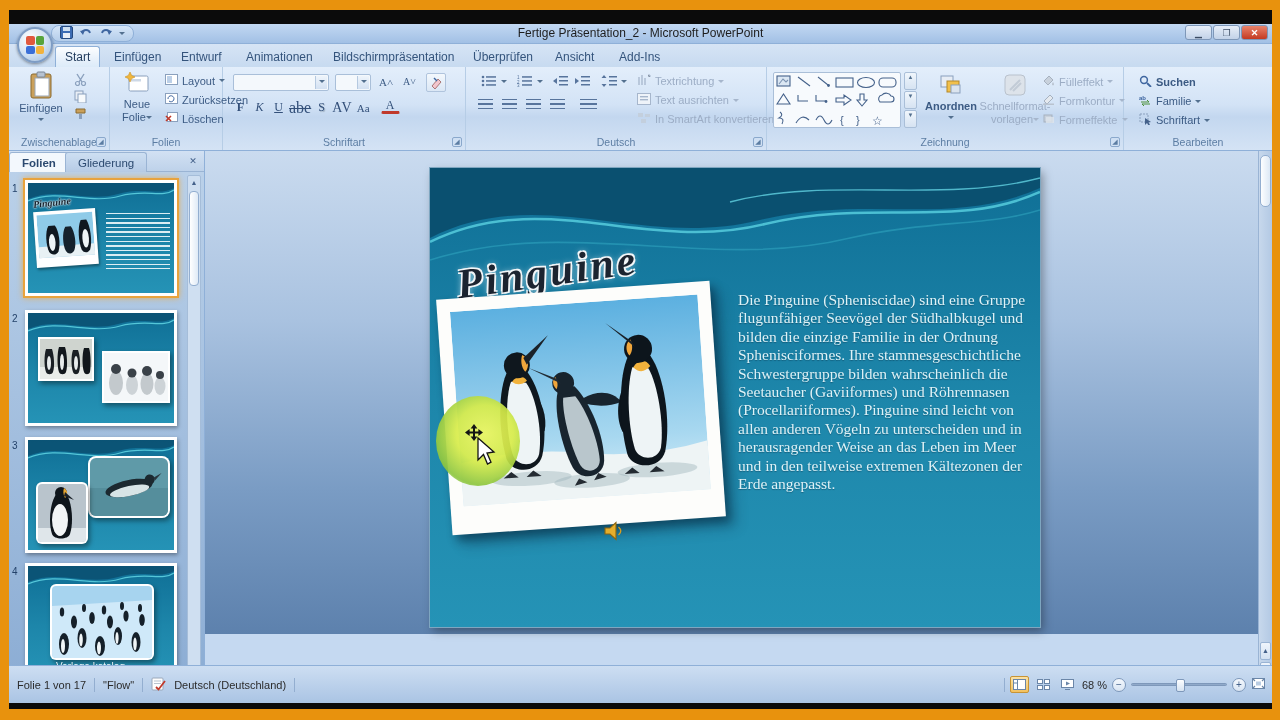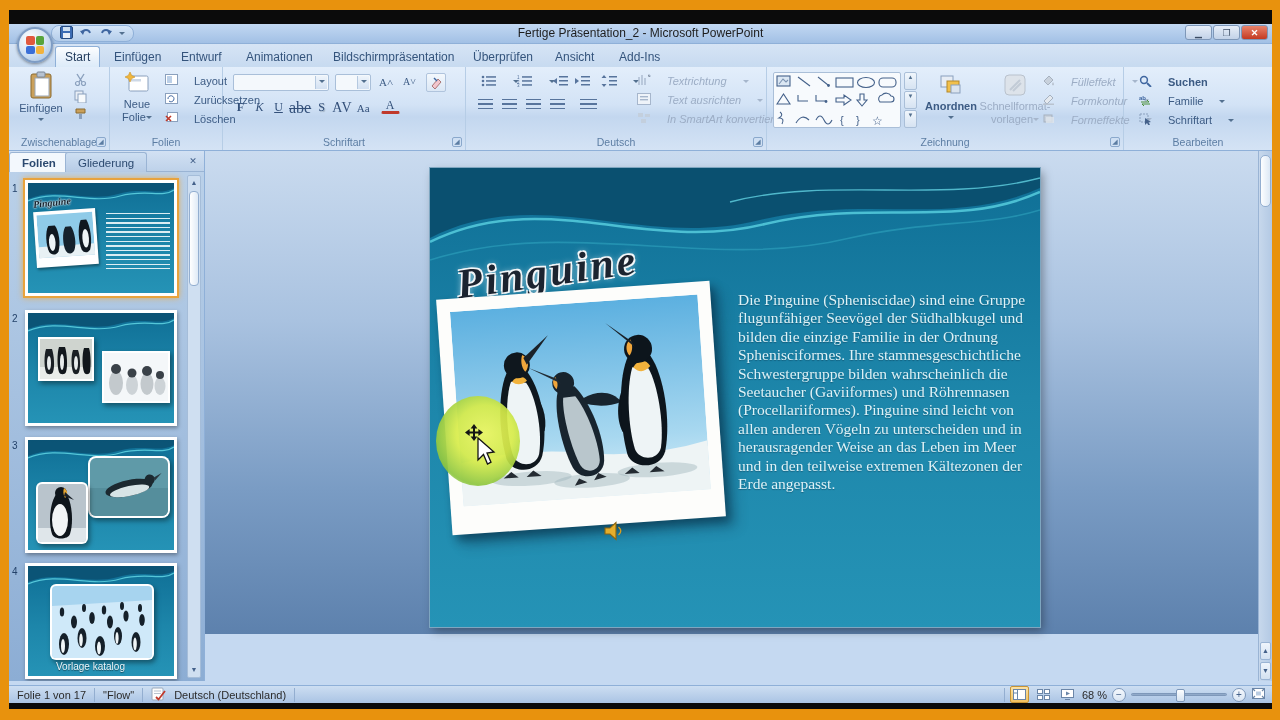--- a/index.html
+++ b/index.html
@@ -39,23 +39,23 @@
   .rtab.active { background:linear-gradient(#fdfeff,#e8f1fb 60%,#dcebf9); border:1px solid #8fb0d8;
     border-bottom:none; color:#243d5e; }
 
   
   .ribbon { position:absolute; top:43px; left:0; right:0; height:84px;
     background:linear-gradient(#e3eefb,#d3e3f6 45%,#c3d7ef 60%,#d4e3f5); border-bottom:1px solid #8fb0d8; }
   .grp { position:absolute; top:0; height:83px; border-right:1px solid #b6cde6; }
   .grp-label { position:absolute; bottom:2px; left:0; right:0; text-align:center; font-size:10.5px; color:#5c7da3; }
   .launcher { position:absolute; right:3px; bottom:3px; width:10px; height:10px; border:1px solid #8aa8cc;
     border-radius:2px; color:#5c7da3; font-size:7px; line-height:8px; text-align:center; }
-  .rbtn-s { position:absolute; display:flex; align-items:center; gap:16px; font-size:11px; color:#3c5b84;
+  .rbtn-s { position:absolute; display:flex; align-items:center; gap:4px; font-size:11px; color:#3c5b84;
     padding:1px 3px; border-radius:2px; white-space:nowrap; }
-  .rbtn-s.gray { color:#9cadc5;font-style:italic; }
+  .rbtn-s.gray { color:#9cadc5; }
   .rbtn-b { position:absolute; display:flex; flex-direction:column; align-items:center; font-size:11px;
     color:#3c5b84; text-align:center; line-height:13px; }
   .dar { display:inline-block; width:0; height:0; border:3px solid transparent; border-top-color:#53708f; margin-top:3px; }
   .dar.gray { border-top-color:#a6b6cc; }
   .combo { position:absolute; height:17px; background:#f4f8fc; border:1px solid #a9bfd9; border-radius:2px; }
   .combo .ca { position:absolute; right:1px; top:1px; bottom:1px; width:12px; background:linear-gradient(#eef4fb,#d3e1f2);
     border-left:1px solid #b5c9e0; display:flex; align-items:center; justify-content:center; }
   .fbtn { display:inline-flex; align-items:center; justify-content:center; min-width:19px; height:19px;
     border:1px solid transparent; border-radius:2px; font-size:12px; color:#33507a; font-family:"Liberation Serif",serif; }
   .fbtn:nth-child(odd){}
@@ -126,21 +126,21 @@
     opacity:.92; }
   .cursor { position:absolute; left:34px; top:256px; }
   .speaker { position:absolute; left:172px; top:352px; }
 
   
   .notes { position:absolute; left:196px; right:14px; bottom:0; height:47px; background:#fbfdff;
     border-top:2px solid #8fb0d8; }
   .notes-text { position:absolute; left:12px; top:14px; font-size:15px; color:#1e1e1e; }
 
   
-  .statusbar { position:absolute; left:0; right:0; bottom:0; height:18px;
+  .statusbar { position:absolute; left:0; right:0; bottom:0; height:38px;
     background:linear-gradient(#cddef2,#aac4e4); border-top:1px solid #8fb0d8;
     display:flex; align-items:center; font-size:11px; color:#2b2b2b; }
   .st-left { display:flex; align-items:center; gap:8px; padding-left:8px; }
   .st-sep { width:1px; height:14px; background:#93aed0; }
   .st-right { position:absolute; right:6px; top:0; bottom:0; display:flex; align-items:center; gap:5px; }
   .viewbtn { width:19px; height:17px; border:1px solid transparent; border-radius:2px;
     display:flex; align-items:center; justify-content:center; }
   .viewbtn.active { background:linear-gradient(#fbe2a6,#f3c15e); border-color:#c79436; }
   .zoomtrack { position:relative; width:96px; height:3px; background:#90a9c9; border-radius:2px; border:1px solid #7e98ba; }
   .zoomknob { position:absolute; left:44px; top:-5px; width:9px; height:13px; border-radius:2px;

